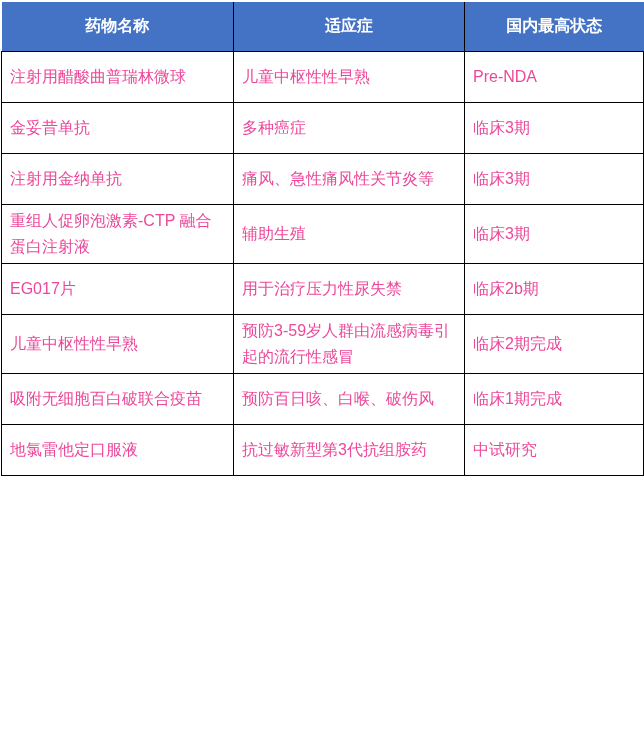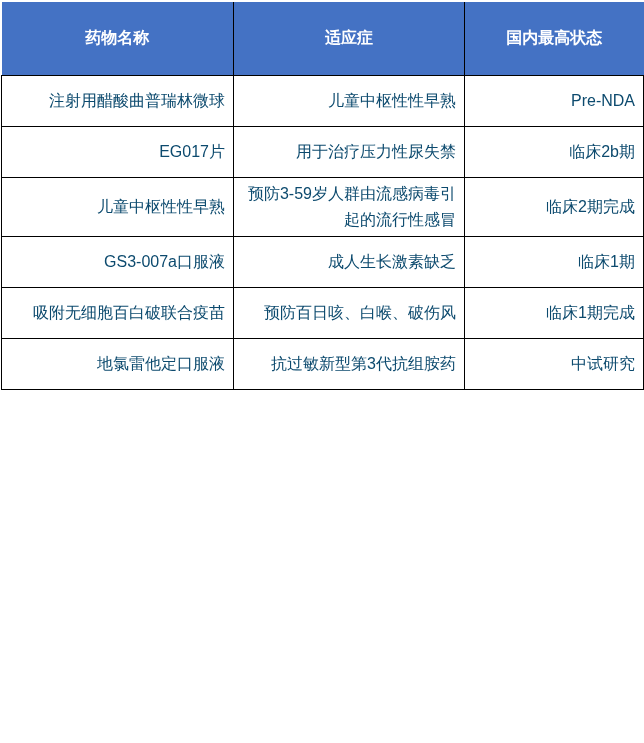--- a/index.html
+++ b/index.html
@@ -25,30 +25,30 @@
   thead th {
     background: #4472C4;
     color: #FFFFFF;
     font-weight: bold;
     font-size: 16px;
     height: 49px;
     border: 1px solid #000000;
     border-top: none;
     text-align: center;
     vertical-align: middle;
-    padding: 12px 6px;
+    padding: 0 6px;
   }
   thead th:first-child { border-left: none; }
   thead th:last-child  { border-right: none; }
   tbody td {
     border: 1px solid #000000;
-    color: #0c4a6e;
+    color: #ec4899;
     font-size: 16px;
     line-height: 26px;
-    text-align: right;
+    text-align: left;
     vertical-align: middle;
     height: 44px;
     padding: 3px 8px;
     word-break: break-all;
   }
 </style>
 </head>
 <body>
 
 <div class="table-wrap">
@@ -65,33 +65,43 @@
         <th>国内最高状态</th>
       </tr>
     </thead>
     <tbody>
       <tr>
         <td>注射用醋酸曲普瑞林微球</td>
         <td>儿童中枢性性早熟</td>
         <td>Pre-NDA</td>
       </tr>
       <tr>
+        <td>金妥昔单抗</td>
+        <td>多种癌症</td>
+        <td>临床3期</td>
+      </tr>
+      <tr>
+        <td>注射用金纳单抗</td>
+        <td>痛风、急性痛风性关节炎等</td>
+        <td>临床3期</td>
+      </tr>
+      <tr>
+        <td>重组人促卵泡激素-CTP 融合蛋白注射液</td>
+        <td>辅助生殖</td>
+        <td>临床3期</td>
+      </tr>
+      <tr>
         <td>EG017片</td>
         <td>用于治疗压力性尿失禁</td>
         <td>临床2b期</td>
       </tr>
       <tr>
         <td>儿童中枢性性早熟</td>
         <td>预防3-59岁人群由流感病毒引起的流行性感冒</td>
         <td>临床2期完成</td>
-      </tr>
-      <tr>
-        <td>GS3-007a口服液</td>
-        <td>成人生长激素缺乏</td>
-        <td>临床1期</td>
       </tr>
       <tr>
         <td>吸附无细胞百白破联合疫苗</td>
         <td>预防百日咳、白喉、破伤风</td>
         <td>临床1期完成</td>
       </tr>
       <tr>
         <td>地氯雷他定口服液</td>
         <td>抗过敏新型第3代抗组胺药</td>
         <td>中试研究</td>

